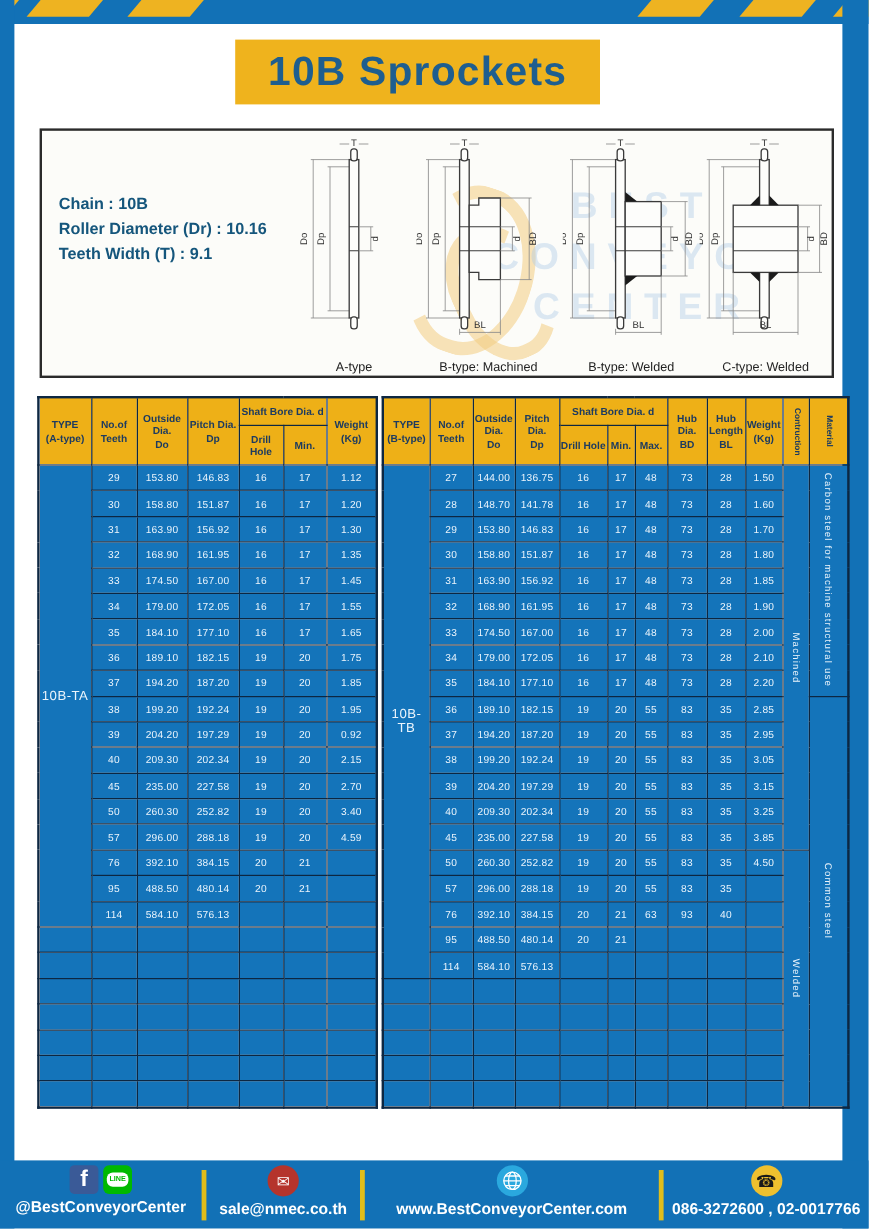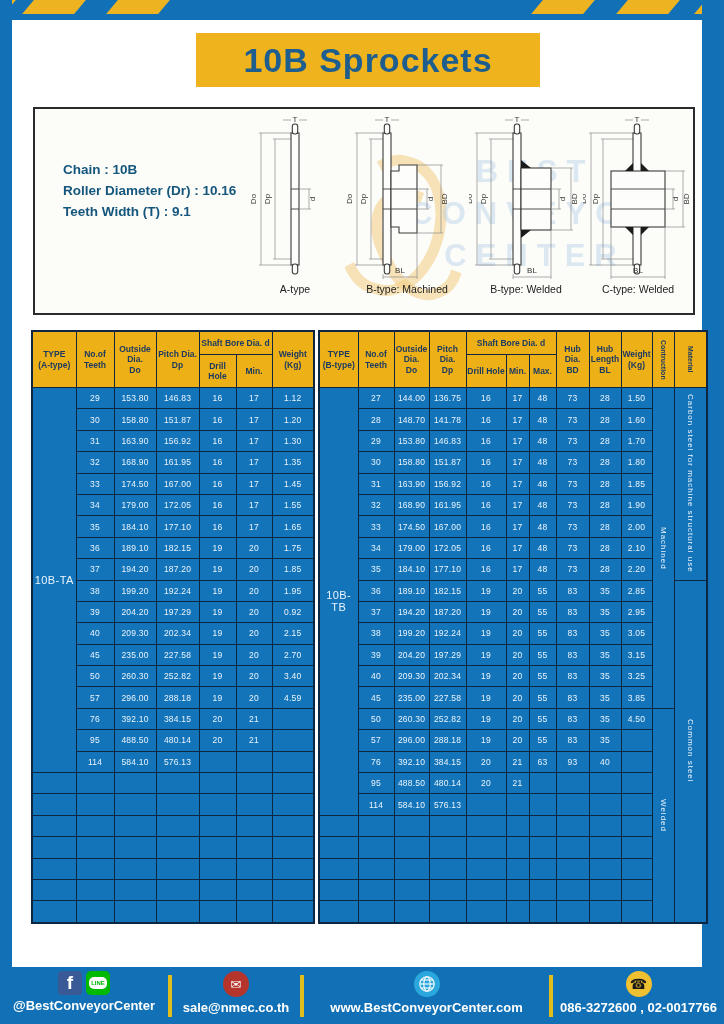--- a/index.html
+++ b/index.html
@@ -4,39 +4,39 @@
 <style>
   html,body{margin:0;padding:0;background:#e8e8e8;}
   #page{position:relative;width:724px;height:1024px;background:#ffffff;overflow:hidden;
         font-family:"Liberation Sans",sans-serif;}
   
   .top-band{position:absolute;left:0;top:0;width:724px;height:20px;background:#1271b6;overflow:hidden;}
   .stripe{position:absolute;top:0;width:52px;height:14px;background:#eeb321;transform:skewX(-40deg);}
   .border-left{position:absolute;left:0;top:0;width:12px;height:1024px;background:#1271b6;}
   .border-right{position:absolute;right:0;top:0;width:22px;height:1024px;background:#1271b6;}
   
-  #title-banner{position:absolute;left:196px;top:33px;width:344px;height:54px;background:#efb31d;
+  #title-banner{position:absolute;left:196px;top:33px;width:304px;height:54px;background:#efb31d;
                 display:flex;align-items:center;justify-content:center;}
   #title-banner h1{margin:0;font-size:34px;font-weight:bold;color:#1e5e8f;letter-spacing:1px;}
   
   #spec-box{position:absolute;left:33px;top:107px;width:662px;height:208px;background:#fcfcf9;
             border:2px solid #2b2b2b;box-sizing:border-box;}
-  .spec-lines{position:absolute;left:28px;top:50px;z-index:2;}
+  .spec-lines{position:absolute;left:14px;top:50px;z-index:2;}
   .spec-line{font-size:13.5px;font-weight:bold;color:#15567c;line-height:21px;white-space:pre;}
   
   .wm{position:absolute;left:290px;top:36px;width:350px;height:156px;z-index:0;}
   .wm-text{position:absolute;left:70px;top:6px;width:280px;text-align:center;
            font-size:31px;font-weight:bold;color:#aecbe8;opacity:.42;letter-spacing:9px;line-height:42px;}
   .wm-rib1,.wm-rib2{position:absolute;border:11px solid #f3cd82;opacity:.55;border-radius:45% 55% 50% 50%;}
   .wm-rib1{left:18px;top:10px;width:80px;height:120px;transform:rotate(18deg);border-left-color:transparent;}
   .wm-rib2{left:52px;top:40px;width:60px;height:95px;transform:rotate(-24deg);border-right-color:transparent;}
   
   .diag{position:absolute;top:4px;z-index:1;}
   .diag svg{display:block;}
-  .caption{font-size:10.5px;color:#222;text-align:center;margin-top:2px;}
+  .caption{font-size:10.5px;color:#222;text-align:center;margin-top:19px;}
   .pln{stroke:#3a3a3a;stroke-width:1.1;fill:#fdfdfb;}
   .dln{stroke:#8a8a8a;stroke-width:0.7;fill:none;}
   .bln{stroke:#3a3a3a;stroke-width:0.9;}
   .dtx{font-size:8px;fill:#333;}
   .fil{fill:#1b1b1b;}
   
   .tbl-wrap{position:absolute;top:330px;}
   #wrap-a{left:31px;} #wrap-b{left:318px;}
   table{border-collapse:collapse;table-layout:fixed;border:2px solid #0d2742;}
   #table-a{width:282px;} #table-b{width:388px;}

